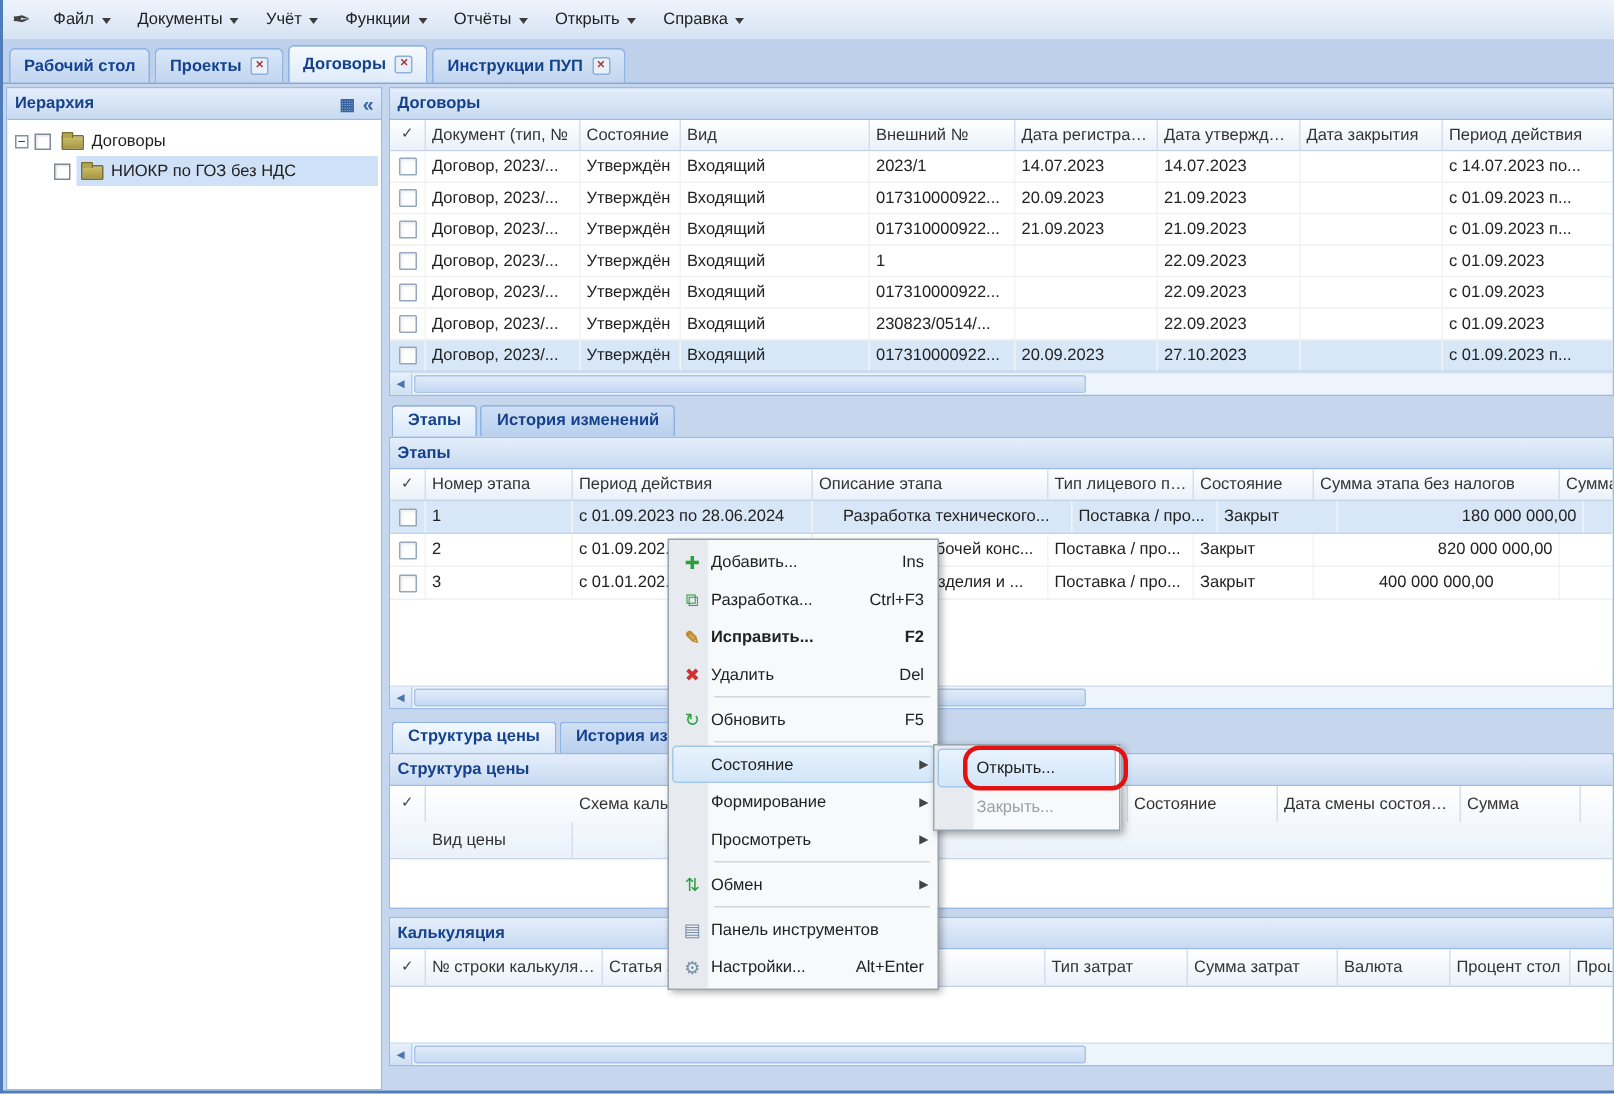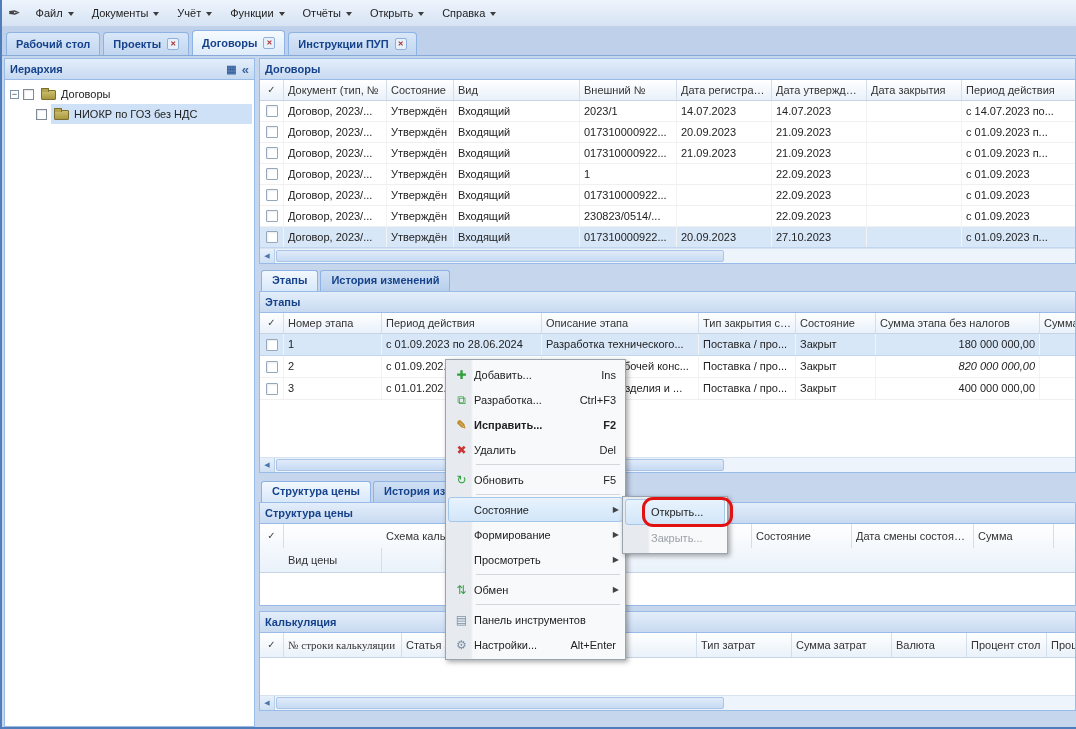--- a/index.html
+++ b/index.html
@@ -66,21 +66,21 @@
   .tabstrip{height:22px;flex:none;display:flex;align-items:flex-end;gap:2px;padding-left:2px;}
   .ptab{height:21px;line-height:19px;padding:0 10px;border:1px solid #8db2e3;border-bottom:none;border-radius:3px 3px 0 0;background:linear-gradient(#cfe0f4,#b8cfec);color:var(--accent-text,#15428b);font-weight:bold;white-space:nowrap;}
   .ptab.active{background:linear-gradient(#f2f8fe,#d8e8fa);}
 
   
   .gap5{height:5px;flex:none;} .gap7{height:7px;flex:none;}
 
   
   .menu,.submenu{position:absolute;background:linear-gradient(90deg,#e7ebef 0,#e7ebef 25px,#f7f9fa 27px,#f7f9fa 100%);border:1px solid #9aa4ae;box-shadow:2px 2px 5px rgba(0,0,0,.35);padding:2px;z-index:50;}
   .menu{left:443px;top:359px;width:181px;}
-  .submenu{left:620px;top:496px;width:106px;overflow:visible;}
+  .submenu{left:620px;top:496px;width:125px;overflow:visible;}
   .m-item{height:25px;display:flex;align-items:center;border:1px solid transparent;border-radius:3px;padding:0 3px;position:relative;color:#222;}
   .submenu .m-item{height:26px;}
   .m-item.hl{background:linear-gradient(#e8f3fd,#d2e6f9);border-color:#a5c7ea;}
   .m-item.bold{font-weight:bold;}
   .m-item.dis{color:#9aa1a8;}
   .m-icon{width:19px;flex:none;text-align:center;font-size:12px;}
   .ic-green{color:#2e9e3c;} .ic-red{color:#cc3333;} .ic-edit{color:#c08a28;} .ic-gray{color:#7a8fa6;}
   .m-label{flex:1;padding-left:3px;white-space:nowrap;overflow:hidden;}
   .m-short{padding-right:3px;white-space:nowrap;}
   .m-arrow{width:10px;flex:none;text-align:right;color:#444;font-size:8px;}
@@ -300,60 +300,60 @@
 
       <div class="panel" style="height:182px">
         <div class="panel-header">
           <span>Этапы</span>
         </div>
         <div class="grid-head">
             <div class="gh-cell chk" style="width: 24px;">✓</div>
             <div class="gh-cell" style="width: 98px;">Номер этапа</div>
             <div class="gh-cell" style="width: 160px;">Период действия</div>
             <div class="gh-cell" style="width: 157px;">Описание этапа</div>
-            <div class="gh-cell" style="width: 97px;">Тип закрытия счёт</div>
+            <div class="gh-cell" style="width: 97px;">Тип лицевого план</div>
             <div class="gh-cell" style="width: 80px;">Состояние</div>
             <div class="gh-cell" style="width: 164px;">Сумма этапа без налогов</div>
             <div class="gh-cell" style="width: 84px;">Сумма</div>
           </div>
         <div class="grid-body">
             <div class="g-row selected" style="height: 22px;">
               <div class="g-cell chk" style="width: 24px;">
                 <span class="checkbox"></span>
               </div>
               <div class="g-cell" style="width: 98px; line-height: 21px;">1</div>
               <div class="g-cell" style="width: 160px; line-height: 21px;">с 01.09.2023 по 28.06.2024</div>
-              <div class="g-cell" style="width: 157px; line-height: 21px;">Разработка технического...</div>
+              <div class="g-cell" style="width: 157px; line-height: 21px; margin-left: 16px;">Разработка технического...</div>
               <div class="g-cell" style="width: 97px; line-height: 21px;">Поставка / про...</div>
               <div class="g-cell" style="width: 80px; line-height: 21px;">Закрыт</div>
               <div class="g-cell num" style="width: 164px; line-height: 21px; text-align: right;">180 000 000,00</div>
               <div class="g-cell" style="width: 84px; line-height: 21px;"></div>
             </div>
             <div class="g-row" style="height: 22px;">
               <div class="g-cell chk" style="width: 24px;">
                 <span class="checkbox"></span>
               </div>
               <div class="g-cell" style="width: 98px; line-height: 21px;">2</div>
               <div class="g-cell" style="width: 160px; line-height: 21px;">с 01.09.202...</div>
               <div class="g-cell" style="width: 157px; line-height: 21px;">Проведение рабочей конс...</div>
               <div class="g-cell" style="width: 97px; line-height: 21px;">Поставка / про...</div>
               <div class="g-cell" style="width: 80px; line-height: 21px;">Закрыт</div>
-              <div class="g-cell num" style="width: 164px; line-height: 21px; font-style: italic;">820 000 000,00</div>
+              <div class="g-cell num" style="width: 164px; line-height: 21px;">820 000 000,00</div>
               <div class="g-cell" style="width: 84px; line-height: 21px;"></div>
             </div>
             <div class="g-row" style="height: 22px;">
               <div class="g-cell chk" style="width: 24px;">
                 <span class="checkbox"></span>
               </div>
               <div class="g-cell" style="width: 98px; line-height: 21px;">3</div>
               <div class="g-cell" style="width: 160px; line-height: 21px;">с 01.01.202...</div>
               <div class="g-cell" style="width: 157px; line-height: 21px;">Изготовление изделия и ...</div>
               <div class="g-cell" style="width: 97px; line-height: 21px;">Поставка / про...</div>
               <div class="g-cell" style="width: 80px; line-height: 21px;">Закрыт</div>
-              <div class="g-cell num" style="width: 164px; line-height: 21px;">400 000 000,00</div>
+              <div class="g-cell num" style="width: 164px; line-height: 21px; text-align: center;">400 000 000,00</div>
               <div class="g-cell" style="width: 84px; line-height: 21px;"></div>
             </div>
           </div>
         <div class="hscroll">
           <div class="hs-btn">◀</div>
           <div class="hs-thumb"></div>
         </div>
       </div>
 
       <div class="gap7"></div>
@@ -379,21 +379,21 @@
       </div>
 
       <div class="gap5"></div>
 
       <div class="panel" style="height:100px">
         <div class="panel-header">
           <span>Калькуляция</span>
         </div>
         <div class="grid-head tall">
             <div class="gh-cell chk" style="width: 24px;">✓</div>
-            <div class="gh-cell" style="width: 118px; font-family: Liberation Serif, serif;">№ строки калькуляции</div>
+            <div class="gh-cell" style="width: 118px;">№ строки калькуляции</div>
             <div class="gh-cell" style="width: 295px;">Статья затрат</div>
             <div class="gh-cell" style="width: 95px;">Тип затрат</div>
             <div class="gh-cell" style="width: 100px;">Сумма затрат</div>
             <div class="gh-cell" style="width: 75px;">Валюта</div>
             <div class="gh-cell" style="width: 80px;">Процент стол</div>
             <div class="gh-cell" style="width: 90px;">Процент факт</div>
           </div>
         <div class="grid-body"></div>
         <div class="hscroll">
           <div class="hs-btn">◀</div>

